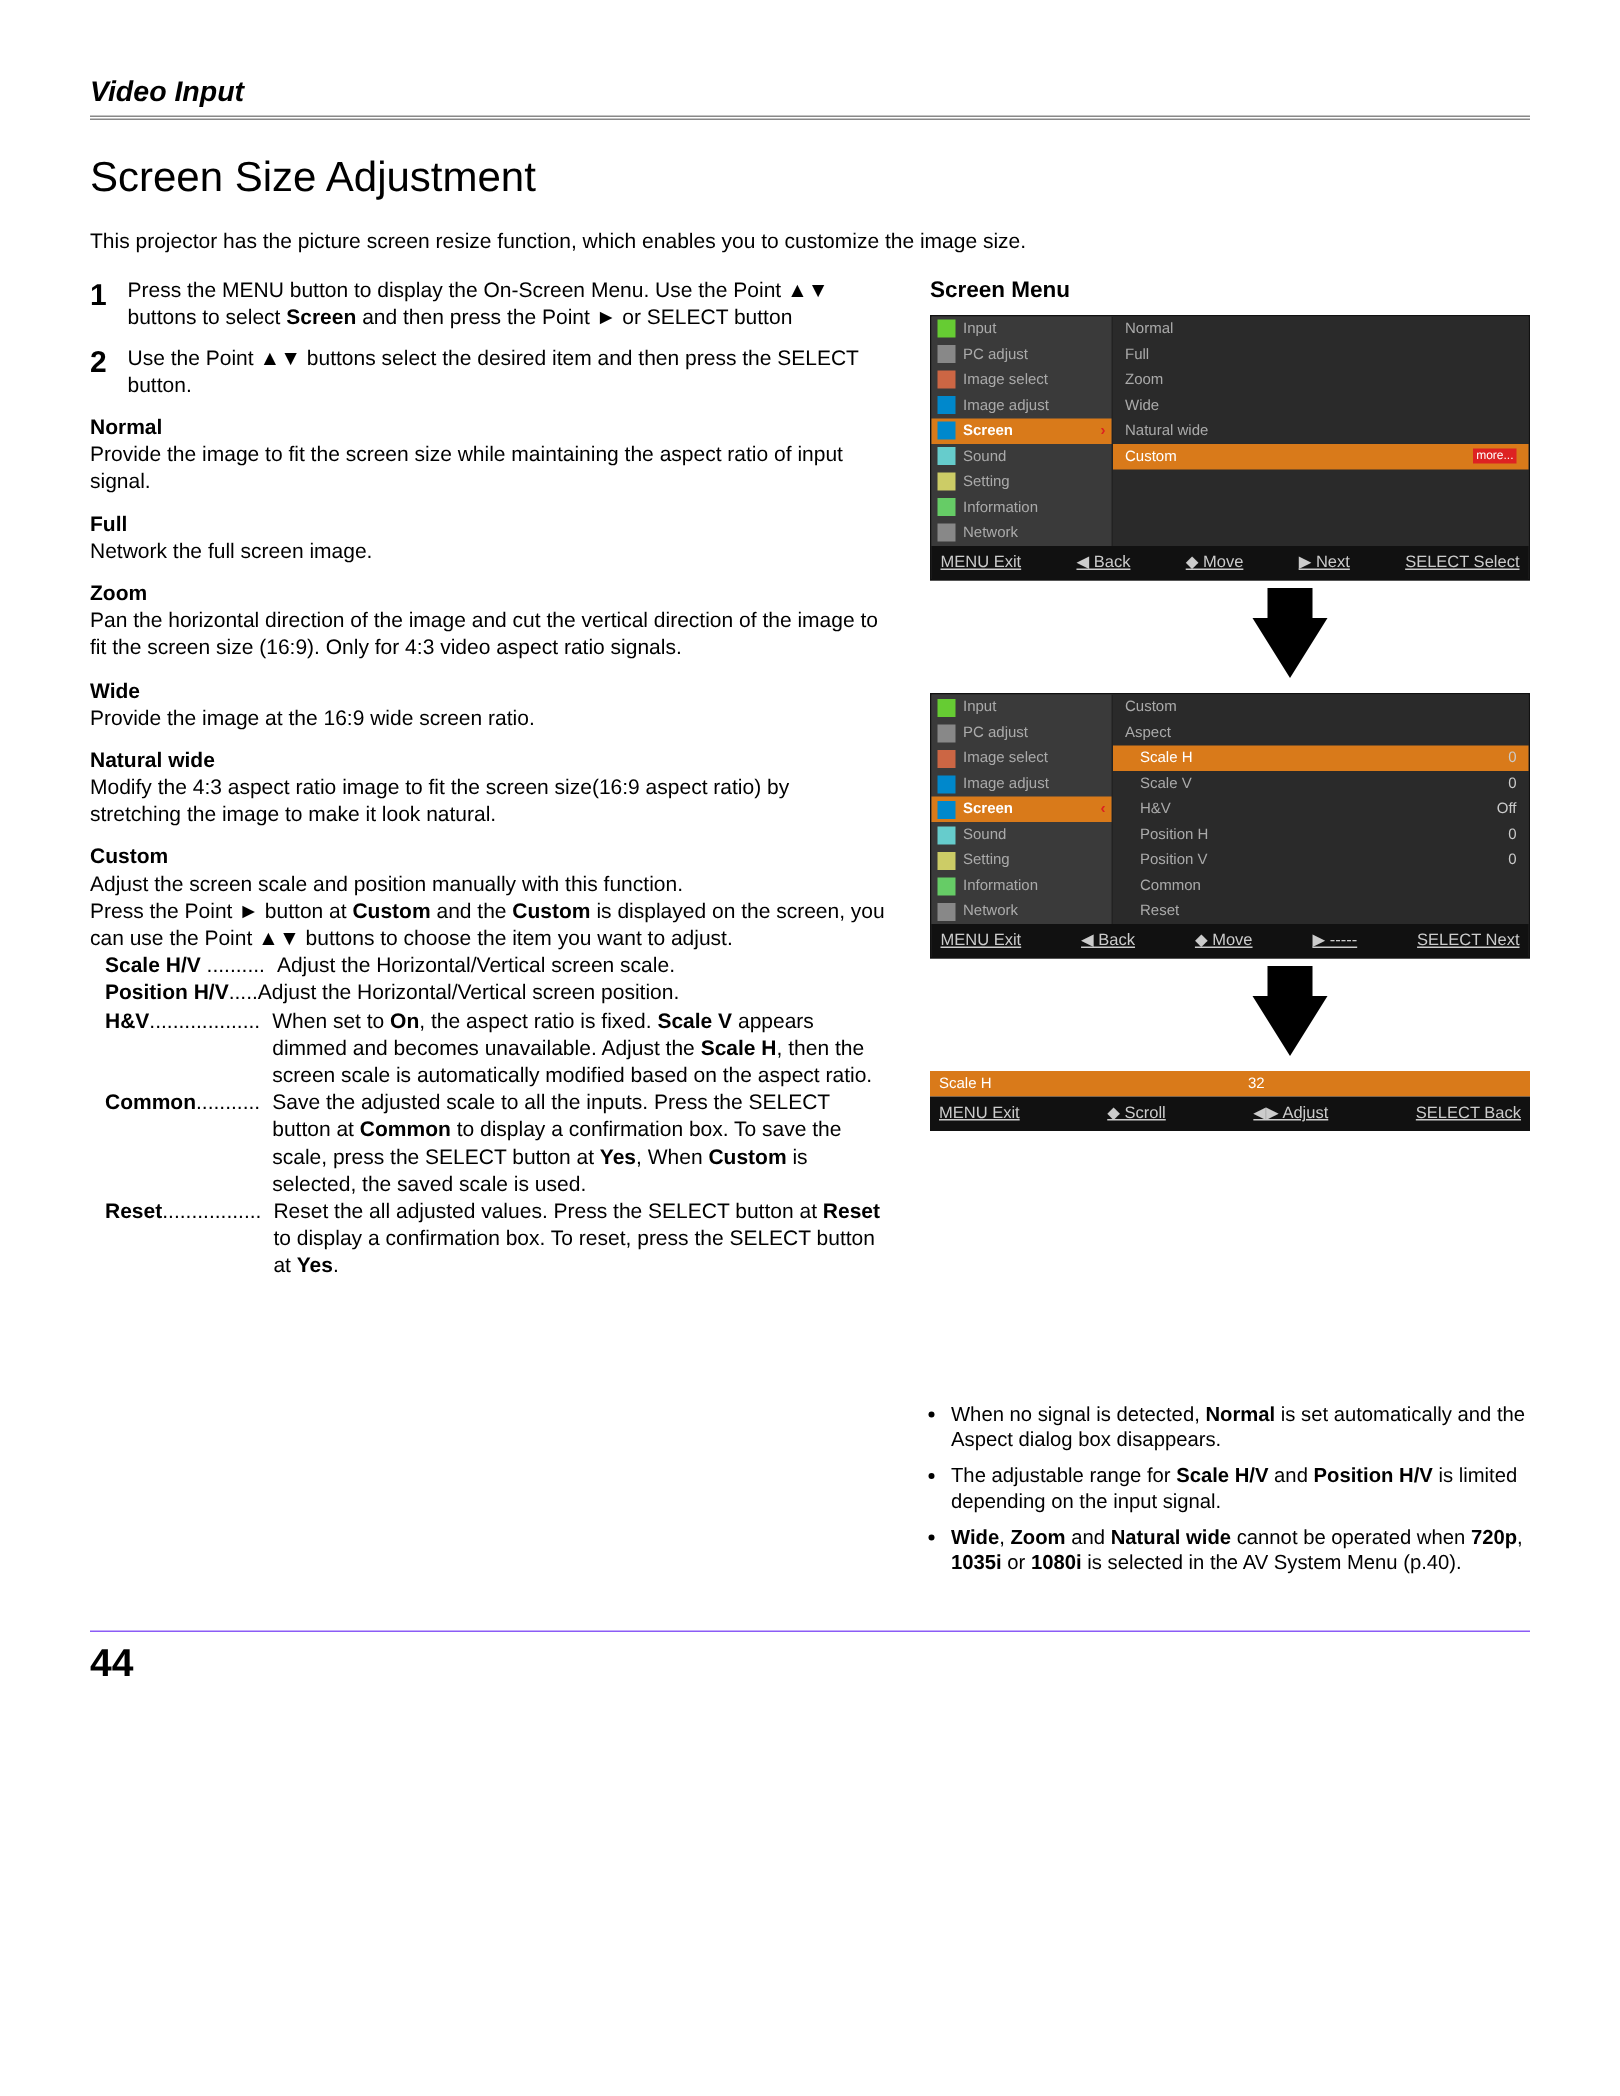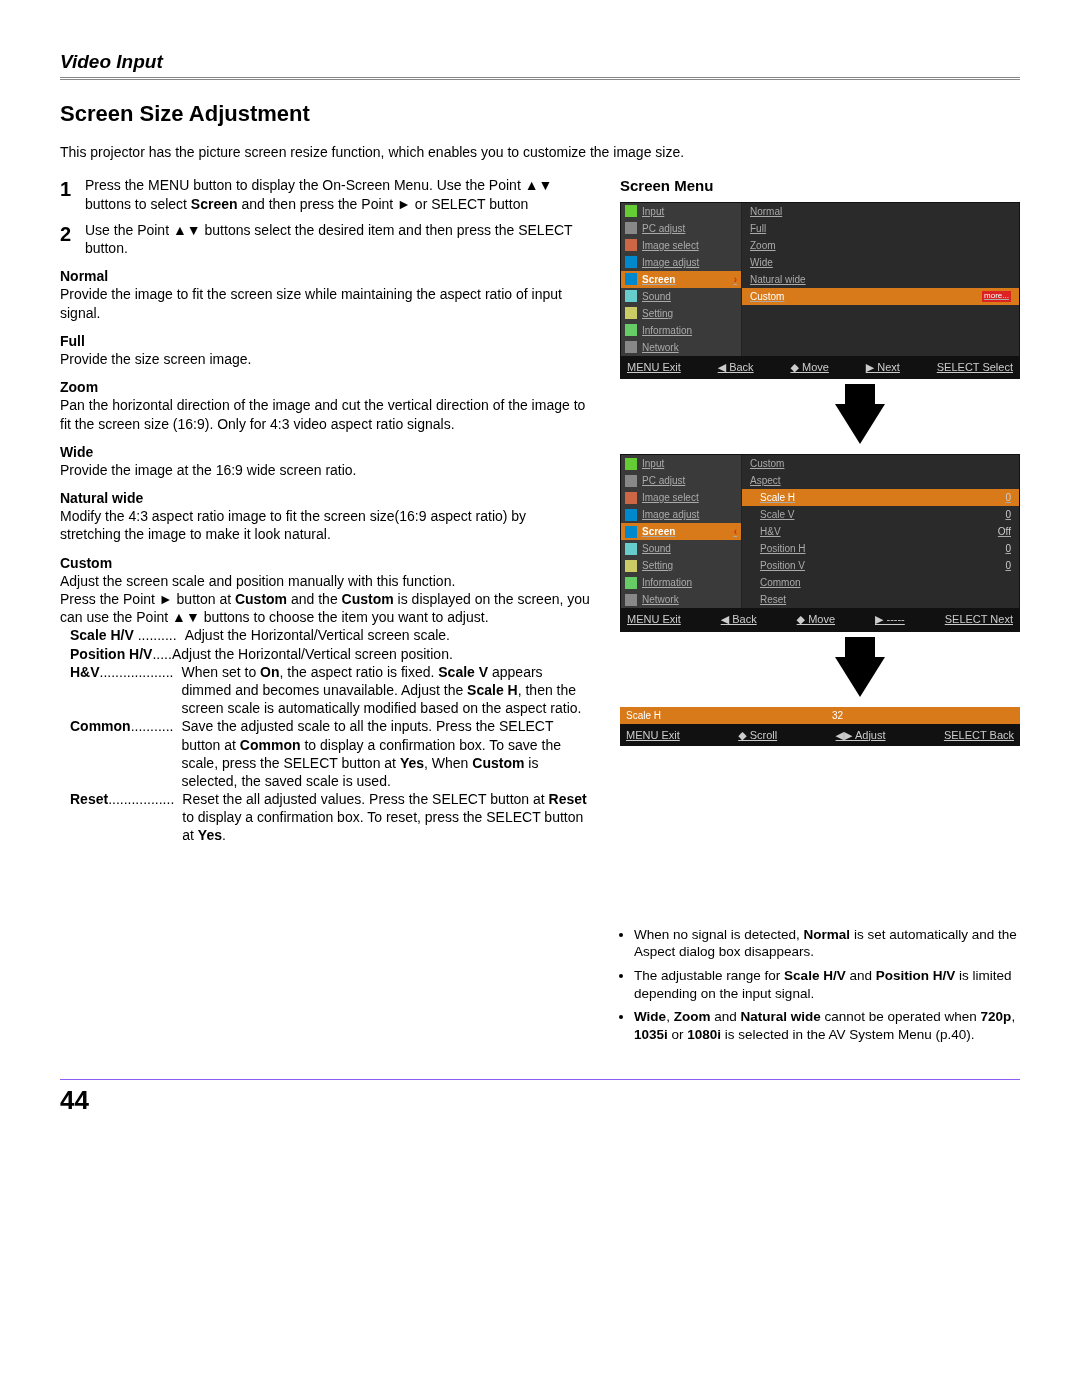--- a/index.html
+++ b/index.html
@@ -13,22 +13,22 @@
   }
   .section-title {
     font-size: 19px;
     font-weight: bold;
     font-style: italic;
     border-bottom: 3px double #888;
     padding-bottom: 2px;
     margin-bottom: 20px;
   }
   h2.heading {
-    font-size: 22px;
-    font-weight: bold;
+    font-size: 28px;
+    font-weight: normal;
     margin: 0 0 15px 0;
   }
   .intro {
     margin-bottom: 15px;
   }
   .columns {
     display: flex;
     gap: 30px;
   }
   .left-col { flex: 1; }
@@ -58,21 +58,20 @@
   .osd {
     background: #3a3a3a;
     color: #aaa;
     font-size: 10px;
     border: 1px solid #111;
     margin-bottom: 5px;
   }
   .osd-body {
     display: flex;
     min-height: 150px;
-    text-decoration: underline;
   }
   .osd-left {
     width: 120px;
     background: #3a3a3a;
     border-right: 1px solid #222;
   }
   .osd-right {
     flex: 1;
     background: #2a2a2a;
   }
@@ -165,21 +164,21 @@
       <div class="step-num">2</div>
       <div class="step-text">Use the Point ▲▼ buttons select the desired item and then press the SELECT button.</div>
     </div>
 
     <div class="mode-block">
       <div class="mode-title">Normal</div>
       <div>Provide the image to fit the screen size while maintaining the aspect ratio of input signal.</div>
     </div>
     <div class="mode-block">
       <div class="mode-title">Full</div>
-      <div>Provide the size screen image.</div>
+      <div>Network the full screen image.</div>
     </div>
     <div class="mode-block">
       <div class="mode-title">Zoom</div>
       <div>Pan the horizontal direction of the image and cut the vertical direction of the image to fit the screen size (16:9). Only for 4:3 video aspect ratio signals.</div>
     </div>
     <div class="mode-block">
       <div class="mode-title">Wide</div>
       <div>Provide the image at the 16:9 wide screen ratio.</div>
     </div>
     <div class="mode-block">

